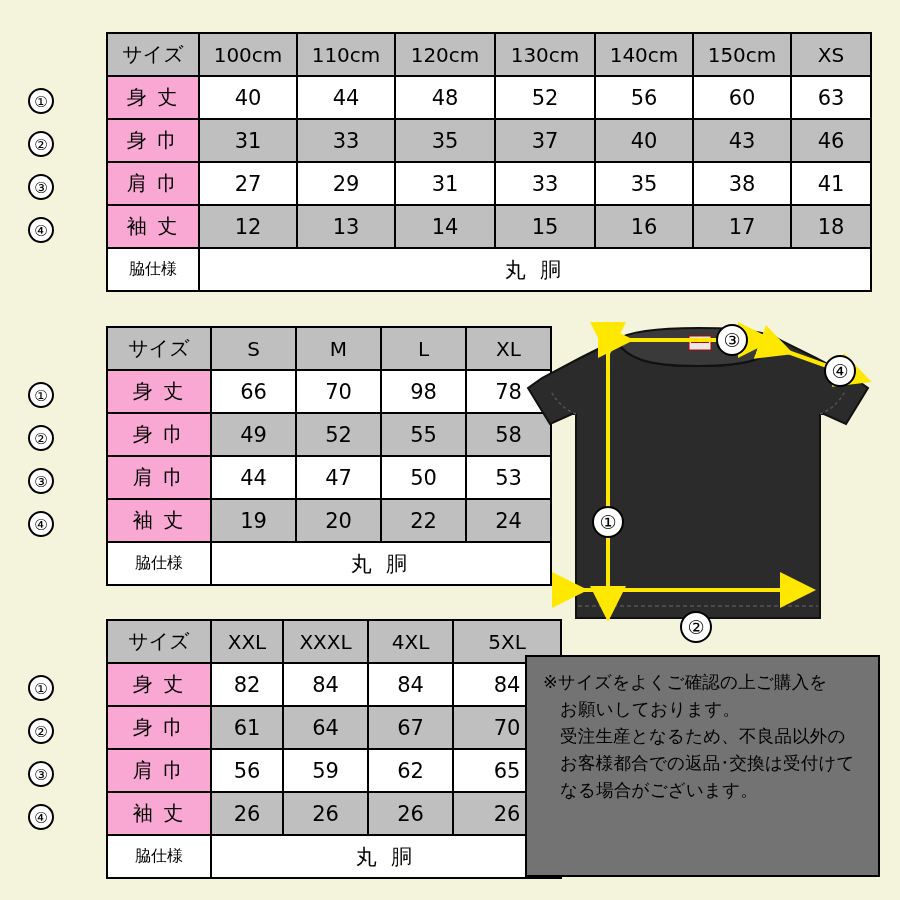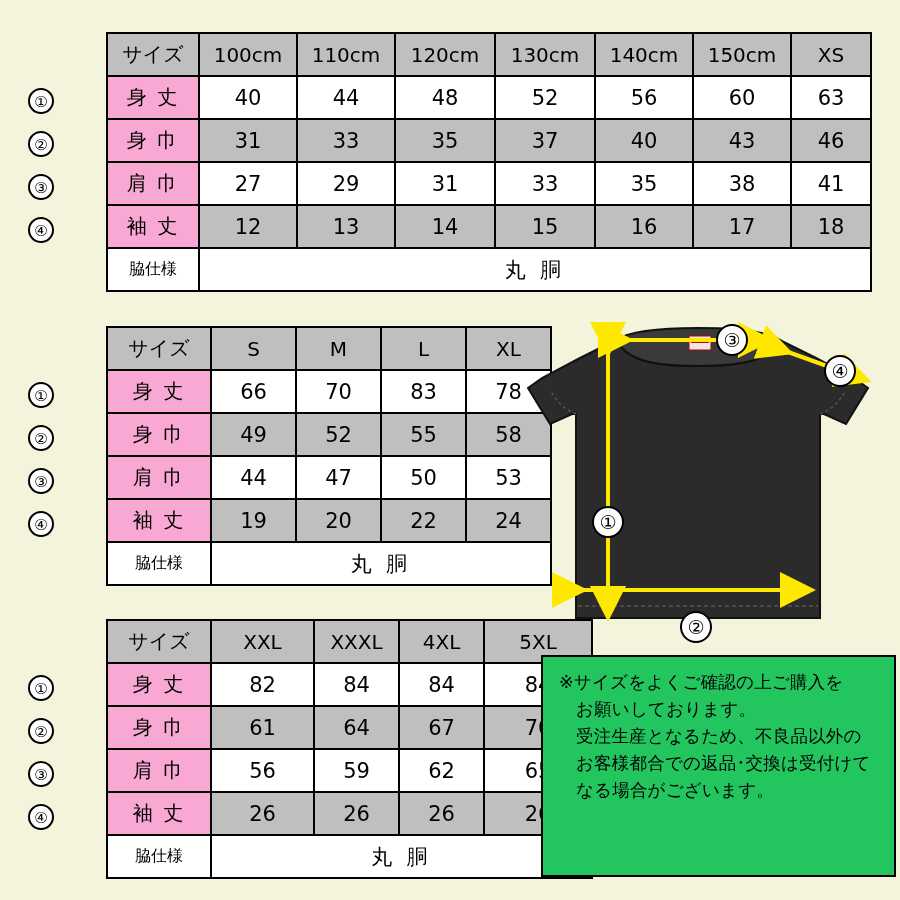--- a/index.html
+++ b/index.html
@@ -110,26 +110,26 @@
     font-size: 19px;
     line-height: 29px;
     text-align: center;
     box-sizing: border-box;
     z-index: 5;
   }
 
   
   .note-box {
     position: absolute;
-    left: 541px;
+    left: 525px;
     top: 655px;
     width: 355px;
     height: 222px;
     border: 2px solid #000;
-    background: #22c55e;
+    background: #737373;
     box-sizing: border-box;
     padding: 12px 14px 7px 16px;
   }
   .note-line {
     font-size: 17.5px;
     line-height: 27px;
     white-space: pre;
     letter-spacing: 0.2px;
   }
   .note-line.indent {
@@ -215,21 +215,21 @@
         <td class="hdr-cell" style="width:104px">サイズ</td>
         <td class="hdr-cell" style="width:85px">S</td>
         <td class="hdr-cell" style="width:85px">M</td>
         <td class="hdr-cell" style="width:85px">L</td>
         <td class="hdr-cell" style="width:85px">XL</td>
       </tr>
       <tr>
         <td class="label-cell">身 丈</td>
         <td class="val-cell">66</td>
         <td class="val-cell">70</td>
-        <td class="val-cell">83</td>
+        <td class="val-cell">98</td>
         <td class="val-cell">78</td>
       </tr>
       <tr>
         <td class="label-cell">身 巾</td>
         <td class="val-cell shade">49</td>
         <td class="val-cell shade">52</td>
         <td class="val-cell shade">55</td>
         <td class="val-cell shade">58</td>
       </tr>
       <tr>
@@ -258,21 +258,21 @@
     <div class="circ" style="left:28px; top:425px;">②</div>
     <div class="circ" style="left:28px; top:468px;">③</div>
     <div class="circ" style="left:28px; top:511px;">④</div>
   </div>
 
   <div class="size-table-wrap" style="left:68px; top:619px;">
     <table class="size-table">
       <tbody>
           <tr>
         <td class="hdr-cell" style="width:104px">サイズ</td>
-        <td class="hdr-cell" style="width:103px">XXL</td>
+        <td class="hdr-cell" style="width:72px">XXL</td>
         <td class="hdr-cell" style="width:85px">XXXL</td>
         <td class="hdr-cell" style="width:85px">4XL</td>
         <td class="hdr-cell" style="width:108px">5XL</td>
       </tr>
       <tr>
         <td class="label-cell">身 丈</td>
         <td class="val-cell">82</td>
         <td class="val-cell">84</td>
         <td class="val-cell">84</td>
         <td class="val-cell">84</td>

